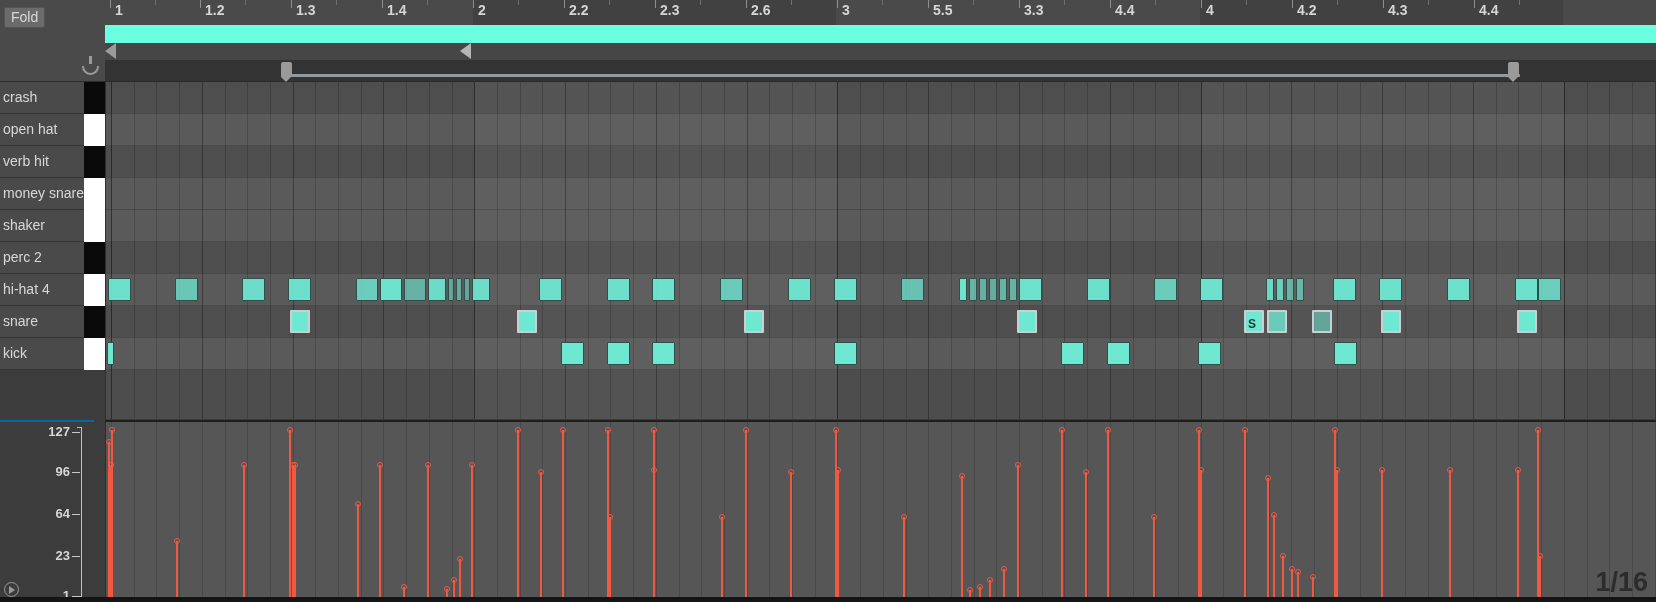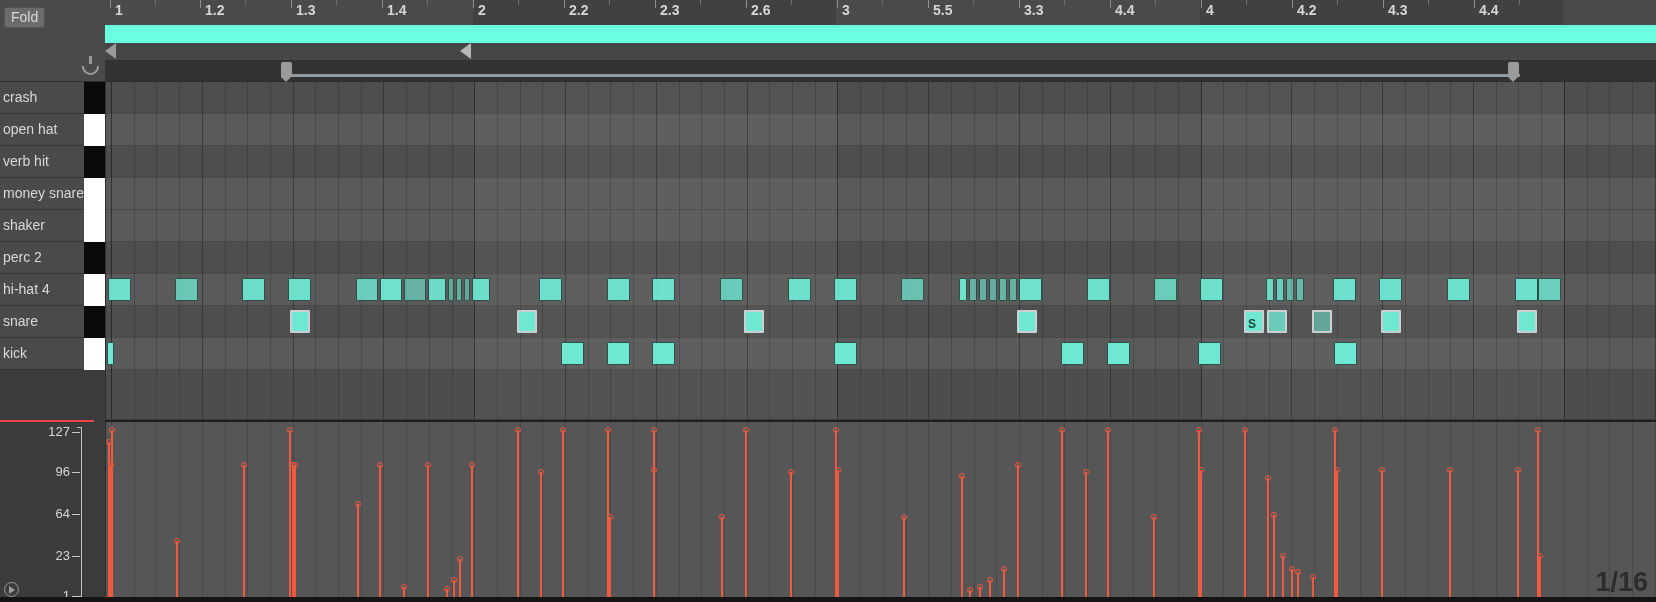--- a/index.html
+++ b/index.html
@@ -131,21 +131,21 @@
   }
   .note.sel { border: 2px solid #c9cfd2; }
   .note .nlabel {
     position: absolute; left: 2px; bottom: 0px;
     font-size: 12px; font-weight: bold; color: #1c3c38; line-height: 14px;
   }
 
   
   .vel-head {
     position: absolute; left: 0; top: 420px; width: 94px; bottom: 0;
-    background: #3c3c3c; border-top: 2px solid #ef4444;
+    background: #3c3c3c; border-top: 2px solid #0369a1; font-weight: bold;
   }
   .vel-lane {
     position: absolute; left: 105px; top: 420px; right: 0; bottom: 0;
     background: #565656; border-top: 2px solid #1e1e1e; border-left:1px solid #2e2e2e;
     overflow: hidden;
   }
   .vel-lane .vline { background: rgba(0,0,0,0.14); }
   .vel-axis-label {
     position: absolute; right: 24px; font-size: 13px; color: #d6d6d6;
     text-align: right; line-height: 12px;

